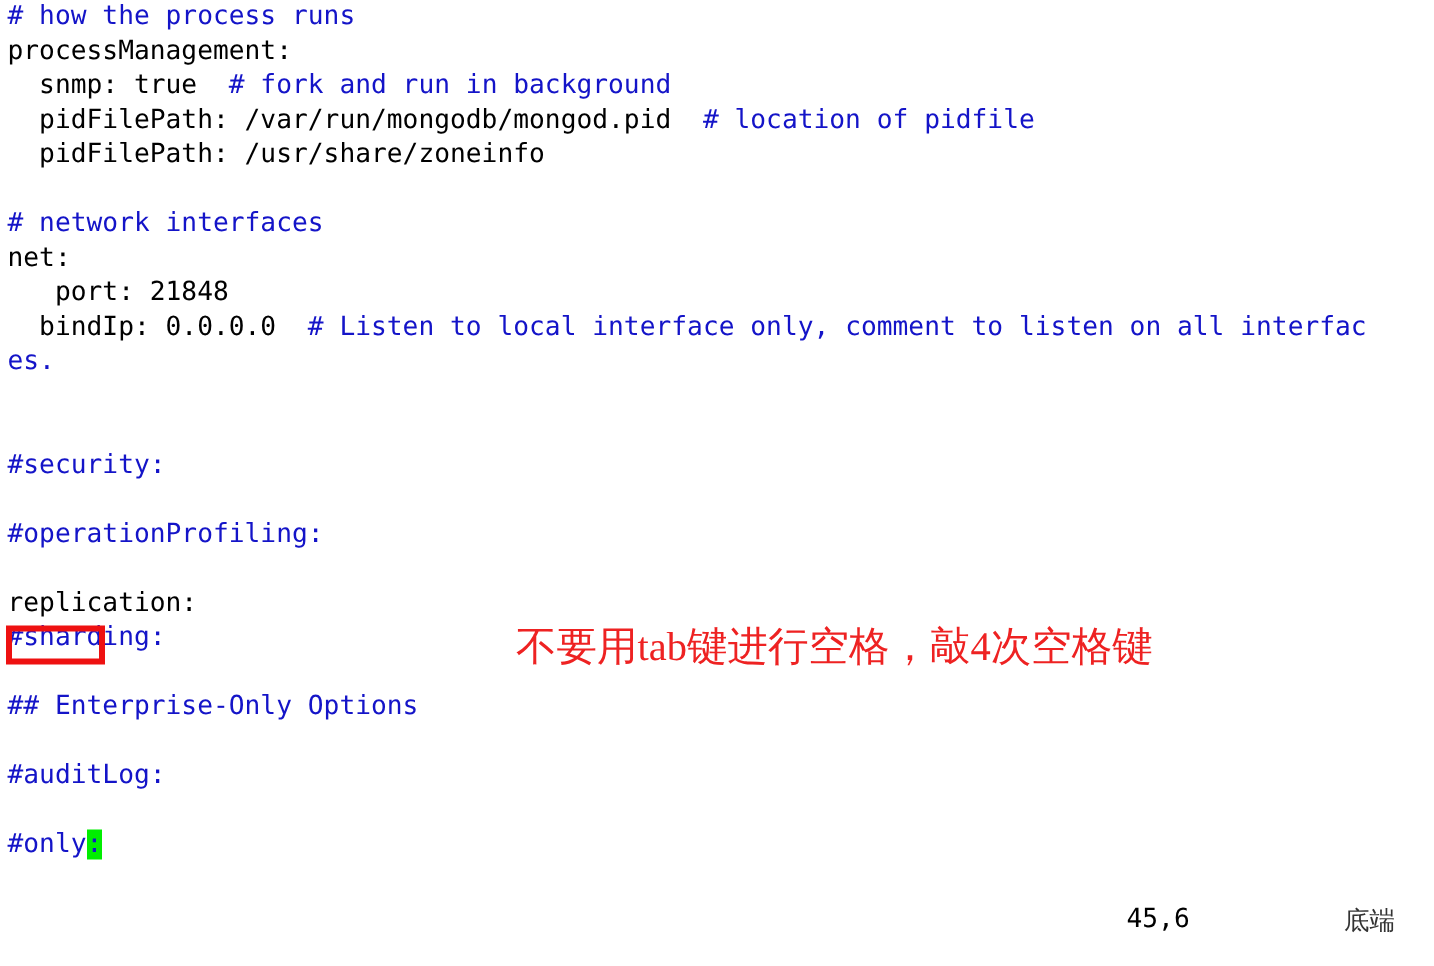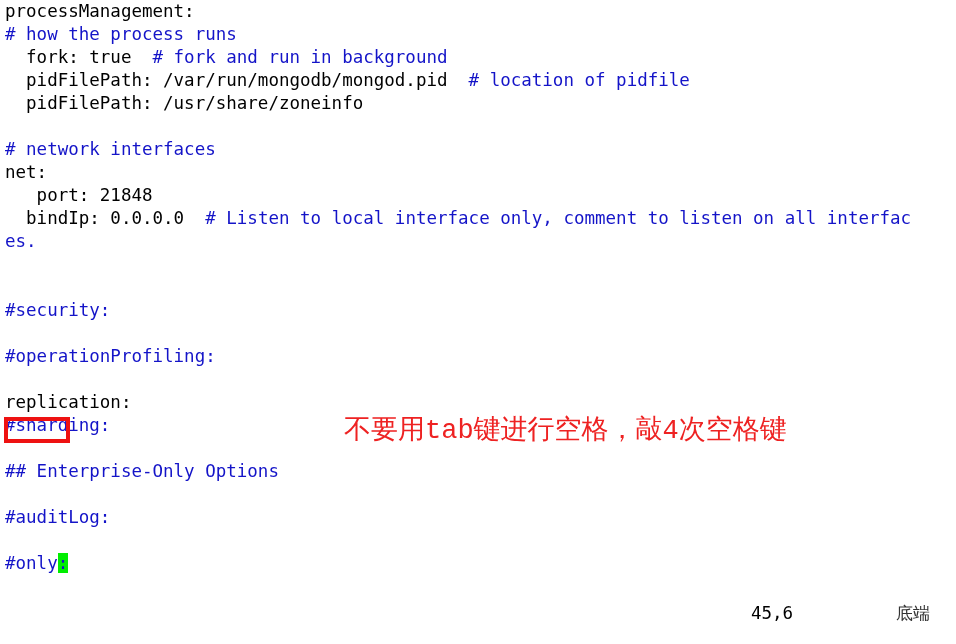--- a/index.html
+++ b/index.html
@@ -57,21 +57,21 @@
     border: 4px solid #ee1111;
     box-sizing: border-box;
     background: transparent;
   }
 
   
   #annotation {
     position: absolute;
     left: 344px;
     top: 414px;
-    font-family: Liberation Mono, monospace;
+    font-family: Liberation Serif, serif;
     font-size: 27px;
     line-height: 34px;
     color: #ee2222;
     white-space: pre;
   }
 
   
   #status-bar {
     position: absolute;
     left: 0;
@@ -101,25 +101,25 @@
     white-space: pre;
   }
 </style>
 </head>
 <body>
 
 <div id="editor">
 
   <div class="code-area">
 
+    <div class="line"><span class="tok-comment"># how the process runs</span></div>
+
     <div class="line"><span class="tok-plain">processManagement:</span></div>
 
-    <div class="line"><span class="tok-comment"># how the process runs</span></div>
-
-    <div class="line"><span class="tok-plain">  fork: true</span><span class="tok-comment">  # fork and run in background</span></div>
+    <div class="line"><span class="tok-plain">  snmp: true</span><span class="tok-comment">  # fork and run in background</span></div>
 
     <div class="line"><span class="tok-plain">  pidFilePath: /var/run/mongodb/mongod.pid</span><span class="tok-comment">  # location of pidfile</span></div>
 
     <div class="line"><span class="tok-plain">  pidFilePath: /usr/share/zoneinfo</span></div>
 
     <div class="line"><span class="tok-plain"></span></div>
 
     <div class="line"><span class="tok-comment"># network interfaces</span></div>
 
     <div class="line"><span class="tok-plain">net:</span></div>

